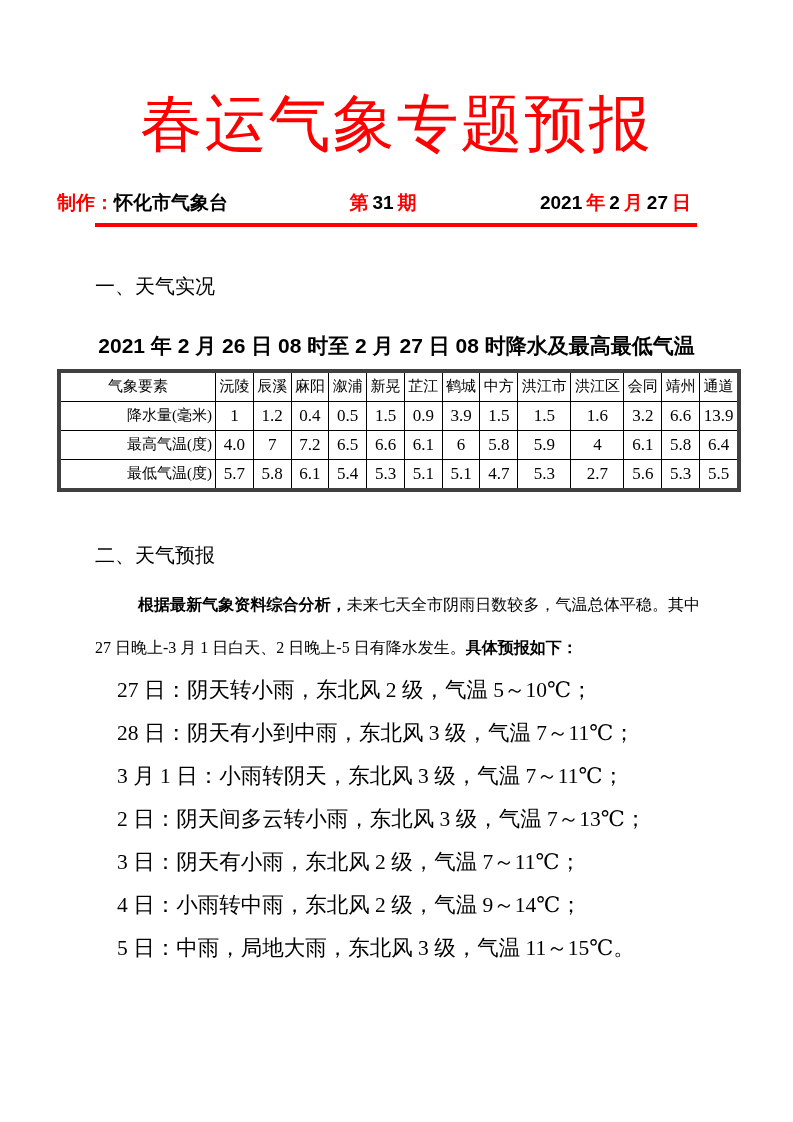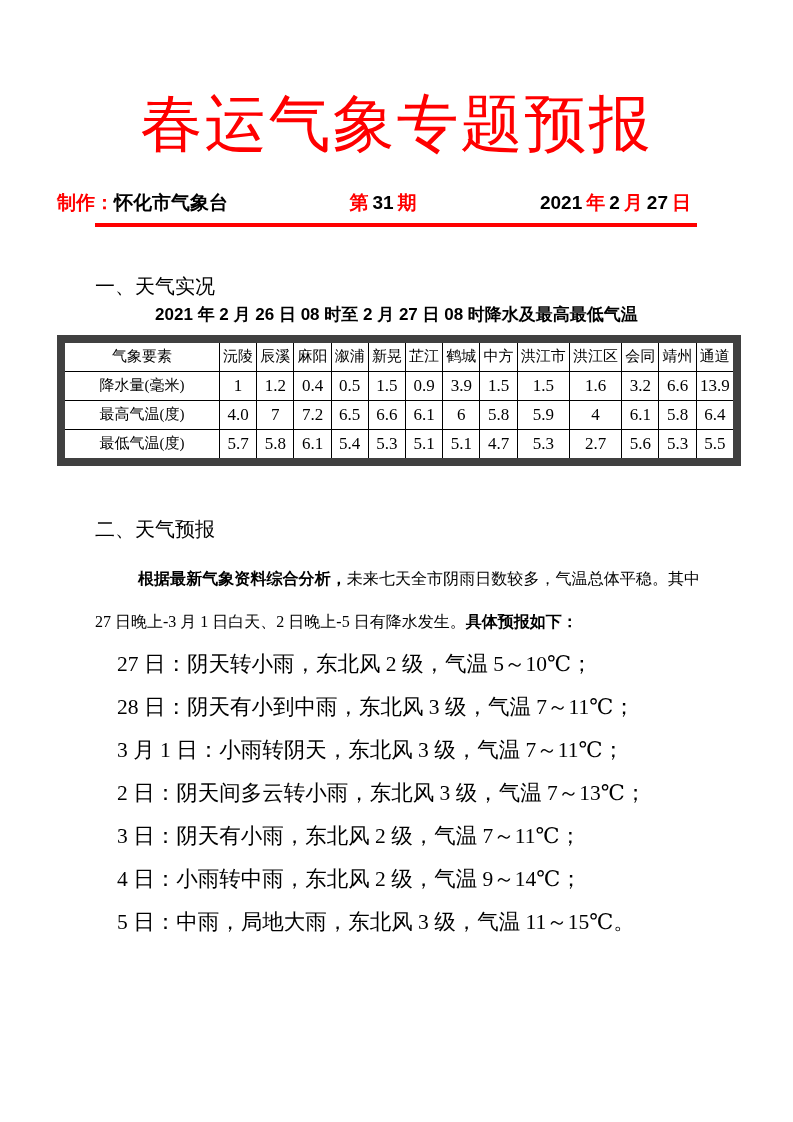--- a/index.html
+++ b/index.html
@@ -43,47 +43,47 @@
     height:0;
   }
   
   .section-heading{
     margin:46px 0 0 95px;
     font-family:"Liberation Sans","DejaVu Sans",sans-serif;
     font-weight:normal;
     font-size:20px;
   }
   .table-title{
-    margin:3px 0 0 0;
+    margin:32px 0 0 0;
     text-align:center;
     font-family:"Liberation Sans","DejaVu Sans",sans-serif;
     font-weight:bold;
-    font-size:17px;
+    font-size:21px;
   }
   
   .weather-table{
     margin:9px 0 4px 57px;
     width:684px;
     border-collapse:collapse;
-    border:8px solid #404040;
+    border:4px solid #404040;
     table-layout:auto;
   }
   .weather-table th,.weather-table td{
     border:1px solid #000;
     text-align:center;
     white-space:nowrap;
     height:26px;
     padding:1px 3px;
     font-weight:400;
     font-size:15px;
     font-family:"Liberation Serif","DejaVu Serif",serif;
   }
   .weather-table th.elem{width:148px;}
   .weather-table td.row-label{
-    text-align:center;
+    text-align:right;
   }
   .weather-table td.num{
     font-size:17px;
   }
   
   .forecast-paragraph{
     margin:14px 93px 0 95px;
     font-size:16px;
     line-height:43px;
     text-align:justify;

